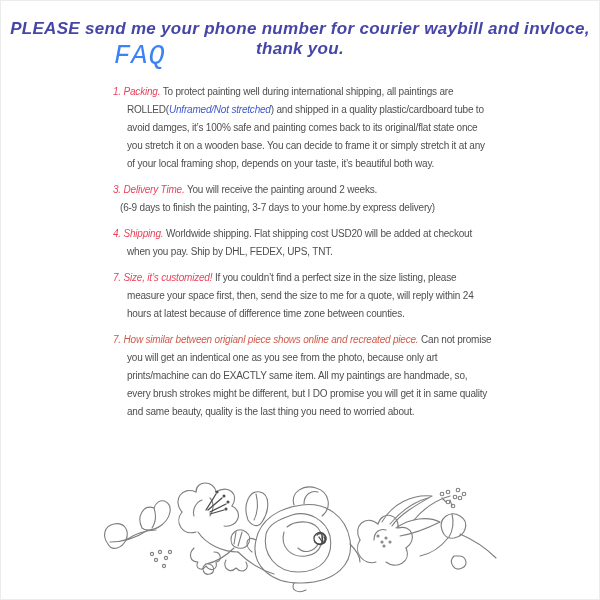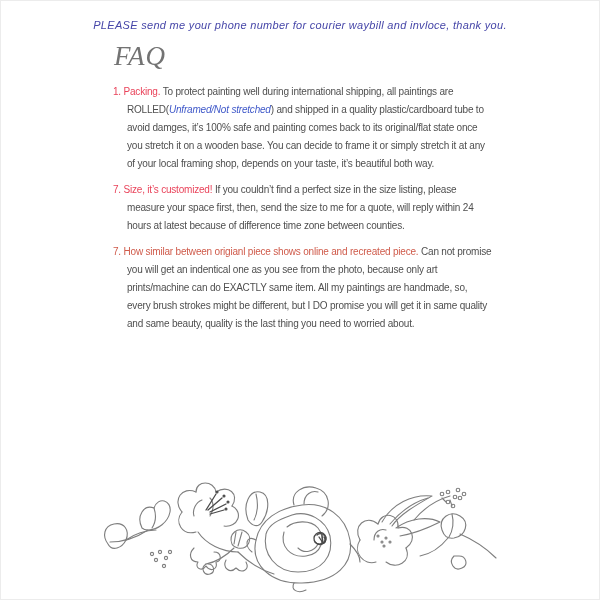--- a/index.html
+++ b/index.html
@@ -14,53 +14,53 @@
   }
   .page-frame {
     position: absolute; inset: 0;
     border: 1px solid #ececec;
     pointer-events: none;
   }
   .notice {
     position: absolute;
     top: 19px; left: 0; width: 100%;
     text-align: center;
-    font-size: 11px;
-    font-weight: normal;
+    font-size: 17px;
+    font-weight: bold;
     font-style: italic;
     letter-spacing: 0.3px;
     color: var(--notice-blue, #4646a8);
   }
   .faq-title {
     position: absolute;
     top: 41px; left: 114px;
-    font-family: Liberation Serif, serif;
+    font-family: Liberation Mono, monospace;
     font-style: italic;
     font-size: 27px;
     letter-spacing: 1px;
-    color: #737373;
+    color: #3b82f6;
   }
   .faq-list {
     position: absolute;
     top: 83px; left: 113px;
     width: 380px;
     font-size: 10px;
     line-height: 18px;
     letter-spacing: -0.2px;
     color: var(--body-text, #4f4f4f);
   }
   .faq-item {
     box-sizing: border-box;
     width: 380px;
     padding-left: 14px;
     text-indent: -14px;
     margin-bottom: 8px;
   }
   .faq-item:last-child { margin-bottom: 0; }
-  .faq-item .heading { color: var(--heading-red, #e9435a); }
+  .faq-item .heading { color: var(--heading-red, #e9435a); font-style: italic; }
   .faq-item.brick .heading { color: var(--heading-brick, #cf5a4a); }
   .link-text { color: var(--link-blue, #3f58c9); font-style: italic; }
   .sub-line {
     display: block;
     text-indent: 0;
     margin-left: -7px;
   }
   .floral {
     position: absolute;
     left: 98px; top: 482px;
@@ -77,21 +77,30 @@
 <div class="faq-title">FAQ</div>
 
 <div class="faq-list">
 
   <div class="faq-item">
     <span class="heading">1. Packing.</span>
     <span>To protect painting well during international shipping, all paintings are ROLLED(</span><span class="link-text">Unframed/Not stretched</span><span>) and shipped in a quality plastic/cardboard tube to avoid damges, it’s 100% safe and painting comes back to its original/flat state once you stretch it on a wooden base. You can decide to frame it or simply stretch it at any of your local framing shop, depends on your taste, it’s beautiful both way.</span>
   </div>
 
 
-
+  <div class="faq-item">
+    <span class="heading">3. Delivery Time.</span>
+    <span>You will receive the painting around 2 weeks.</span>
+    <span class="sub-line">(6-9 days to finish the painting, 3-7 days to your home.by express delivery)</span>
+  </div>
+
+  <div class="faq-item">
+    <span class="heading">4. Shipping.</span>
+    <span>Worldwide shipping. Flat shipping cost USD20 will be added at checkout when you pay. Ship by DHL, FEDEX, UPS, TNT.</span>
+  </div>
 
   <div class="faq-item">
     <span class="heading">7. Size, it’s customized!</span>
     <span>If you couldn’t find a perfect size in the size listing, please measure your space first, then, send the size to me for a quote, will reply within 24 hours at latest because of difference time zone between counties.</span>
   </div>
 
   <div class="faq-item brick">
     <span class="heading">7. How similar between origianl piece shows online and recreated piece.</span>
     <span>Can not promise you will get an indentical one as you see from the photo, because only art prints/machine can do EXACTLY same item. All my paintings are handmade, so, every brush strokes might be different, but I DO promise you will get it in same quality and same beauty, quality is the last thing you need to worried about.</span>
   </div>

